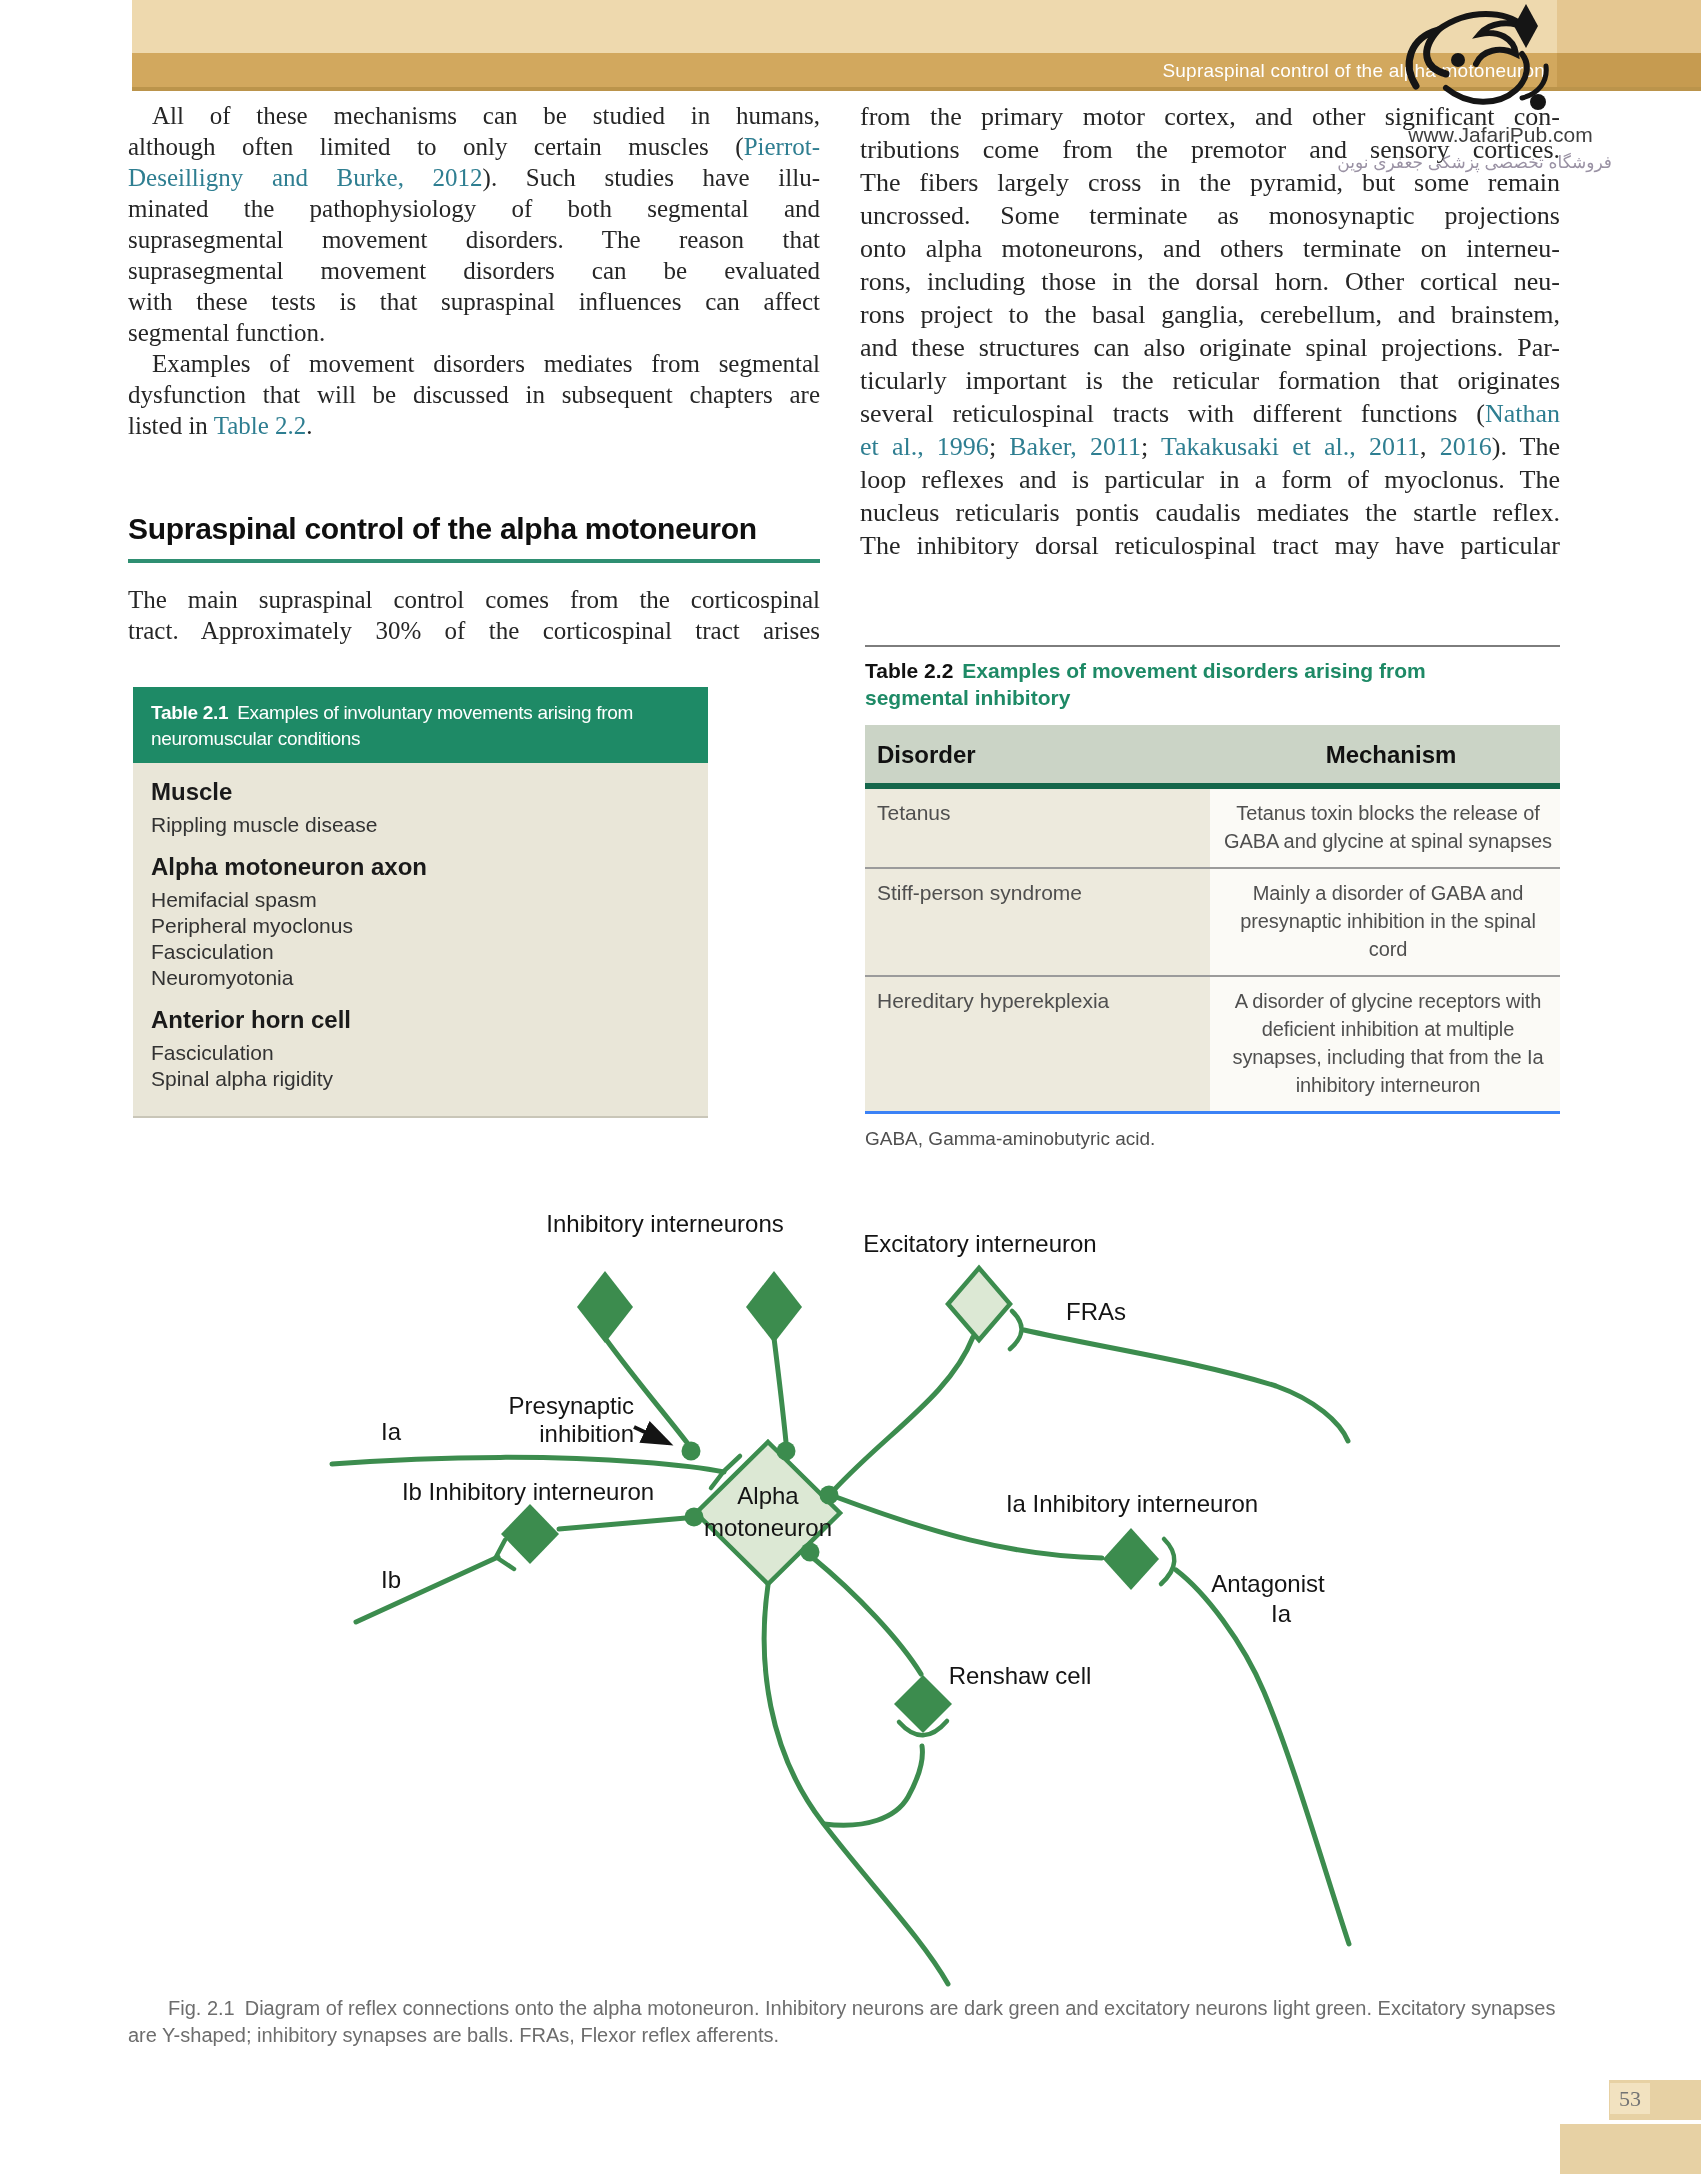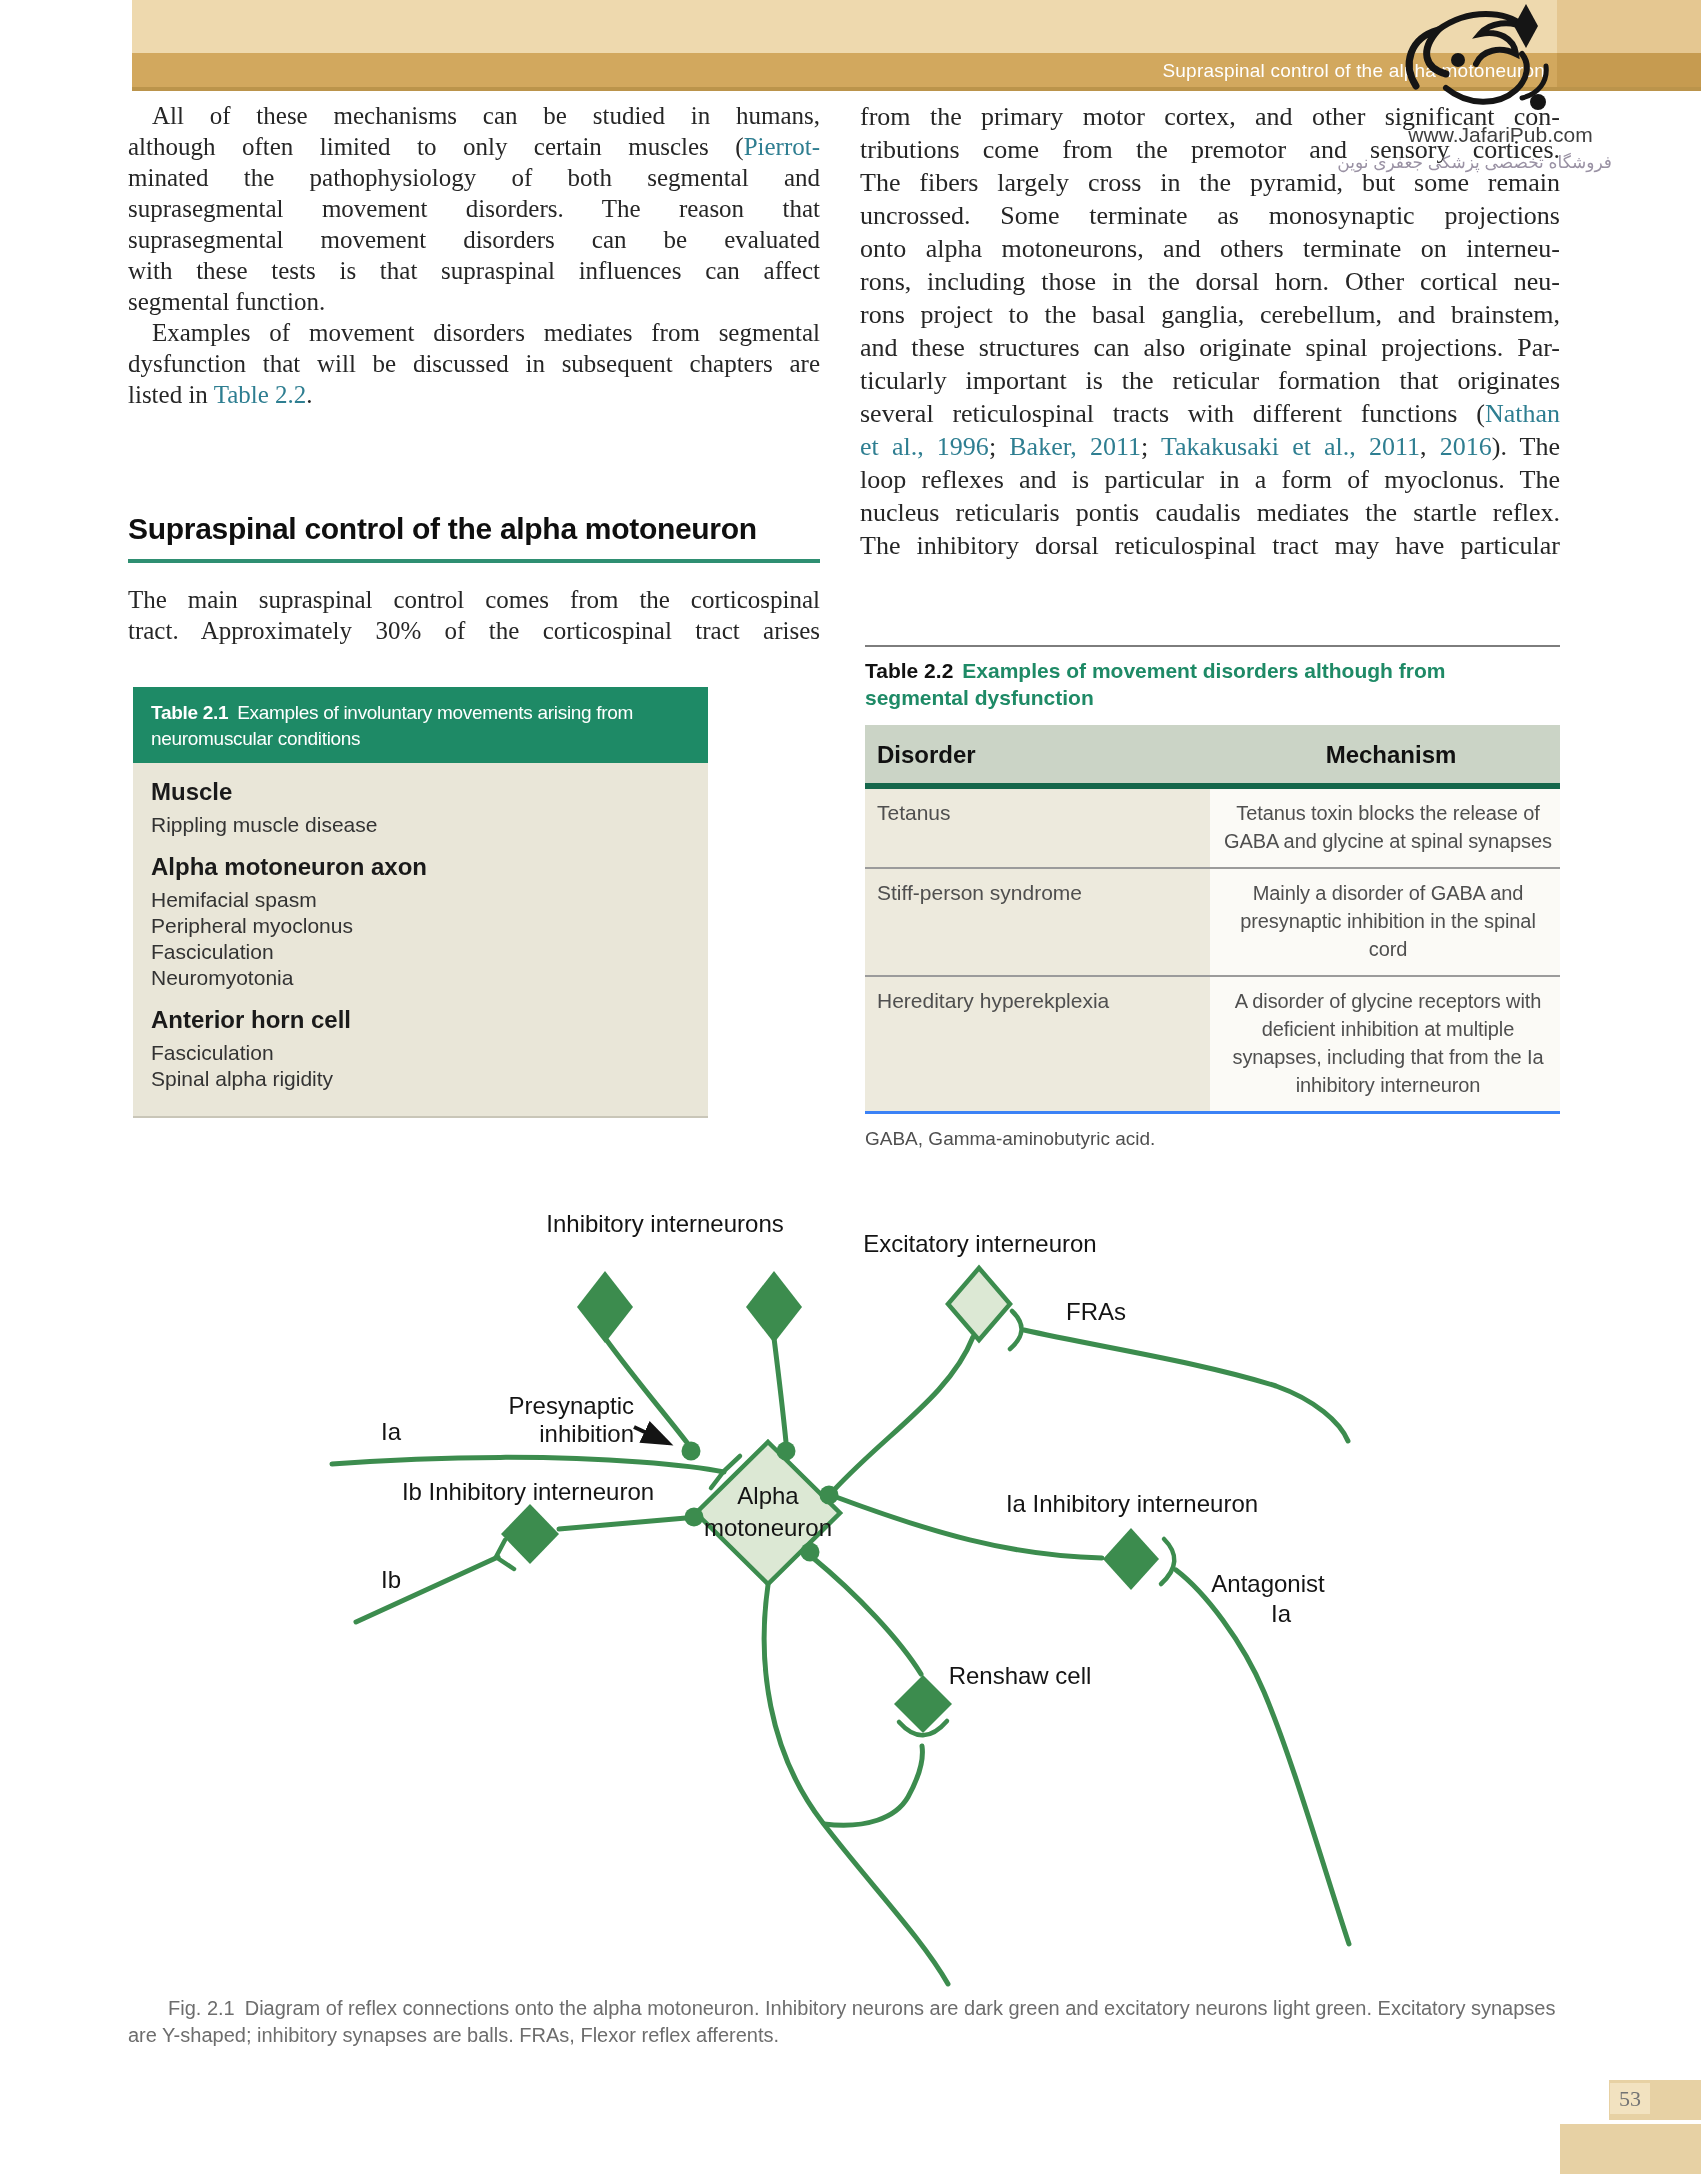--- a/index.html
+++ b/index.html
@@ -101,20 +101,21 @@
     <circle cx="60" cy="58" r="7" fill="#151515"></circle>
     <circle cx="140" cy="100" r="8" fill="#151515"></circle>
   </svg>
   <div class="wm-url">www.JafariPub.com</div>
   <div class="wm-fa">فروشگاه تخصصی پزشکی جعفری نوین</div>
 
   <div class="abs serif lh31" style="left:128px;top:100px;width:692px;">
     <div>
         <div class="tline ind j"><span>All of these mechanisms can be studied in humans,</span></div>
         <div class="tline j"><span>although often limited to only certain muscles (</span><span class="lnk">Pierrot-</span></div>
+        <div class="tline j"><span class="lnk">Deseilligny and Burke, 2012</span><span>). Such studies have illu-</span></div>
         <div class="tline j"><span>minated the pathophysiology of both segmental and</span></div>
         <div class="tline j"><span>suprasegmental movement disorders. The reason that</span></div>
         <div class="tline j"><span>suprasegmental movement disorders can be evaluated</span></div>
         <div class="tline j"><span>with these tests is that supraspinal influences can affect</span></div>
         <div class="tline"><span>segmental function.</span></div>
       </div>
     <div>
         <div class="tline ind j"><span>Examples of movement disorders mediates from segmental</span></div>
         <div class="tline j"><span>dysfunction that will be discussed in subsequent chapters are</span></div>
         <div class="tline"><span>listed in </span><span class="lnk">Table 2.2</span><span>.</span></div>
@@ -161,21 +162,21 @@
         <div class="tline j"><span>several reticulospinal tracts with different functions (</span><span class="lnk">Nathan</span></div>
         <div class="tline j"><span class="lnk">et al., 1996</span><span>; </span><span class="lnk">Baker, 2011</span><span>; </span><span class="lnk">Takakusaki et al., 2011</span><span>, </span><span class="lnk">2016</span><span>). The</span></div>
         <div class="tline j"><span>loop reflexes and is particular in a form of myoclonus. The</span></div>
         <div class="tline j"><span>nucleus reticularis pontis caudalis mediates the startle reflex.</span></div>
         <div class="tline j"><span>The inhibitory dorsal reticulospinal tract may have particular</span></div>
       </div>
   </div>
 
   <div class="t22">
     <div class="t22-title">
-      <span class="b">Table 2.2</span><span>Examples of movement disorders although from segmental dysfunction</span>
+      <span class="b">Table 2.2</span><span>Examples of movement disorders arising from segmental inhibitory</span>
     </div>
     <div class="t22-grid">
       <div class="t22-hrow">
         <div class="t22-c1">Disorder</div>
         <div class="t22-c2">Mechanism</div>
       </div>
       <div class="t22-bar"></div>
       <div class="t22-row">
         <div class="t22-c1">Tetanus</div>
         <div class="t22-c2">Tetanus toxin blocks the release of GABA and glycine at spinal synapses</div>

